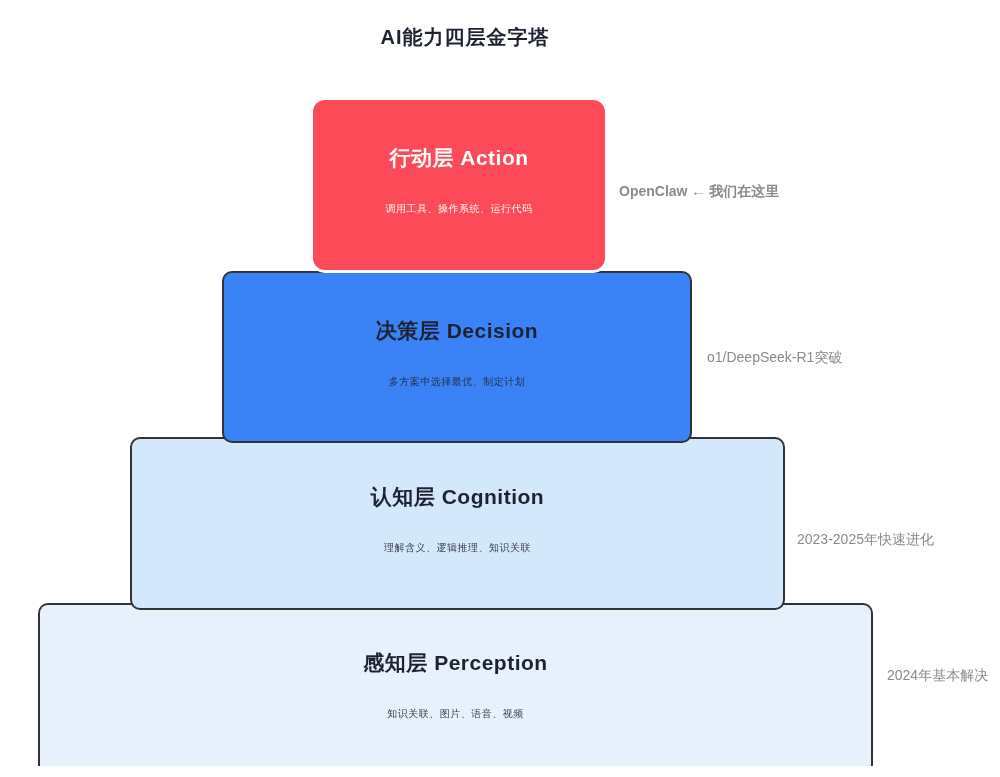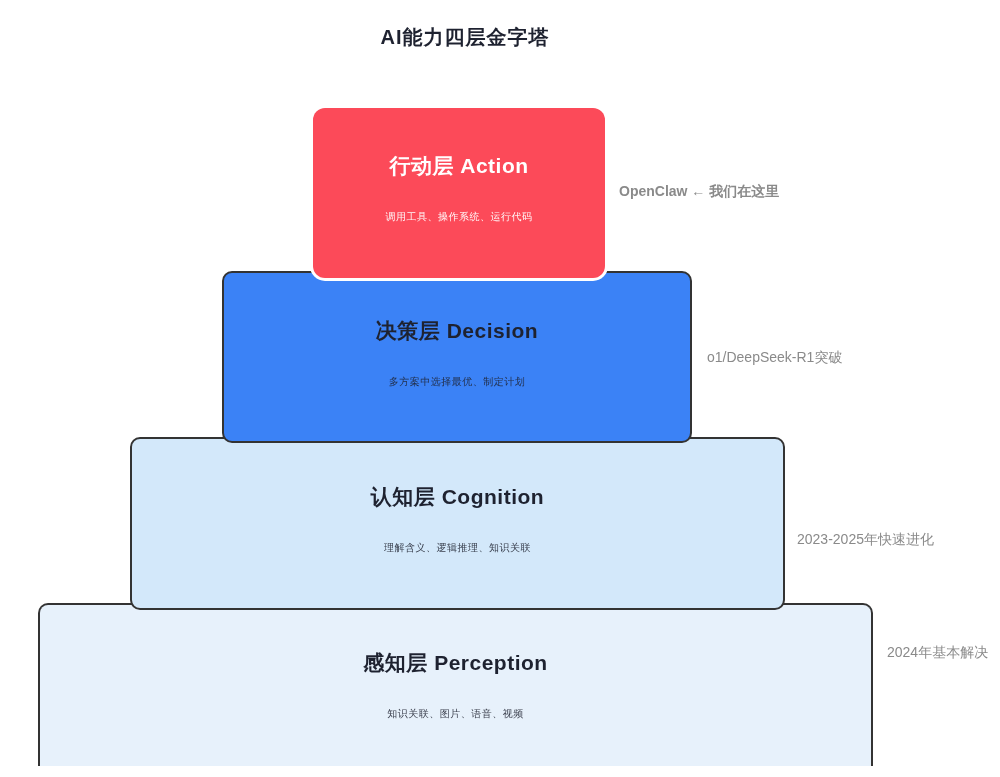--- a/index.html
+++ b/index.html
@@ -43,21 +43,21 @@
   .layer-desc {
     font-size: 10px;
     line-height: 22px;
     margin-top: 26px;
     opacity: 0.88;
     letter-spacing: 0.5px;
   }
   
   .layer-1 {
     left: 313px;
-    top: 108px;
+    top: 100px;
     width: 292px;
     height: 170px;
     border-radius: 12px;
     box-shadow: 0 0 0 3px #ffffff;
     z-index: 4;
     padding-top: 44px;
   }
   .layer-1 .layer-desc { opacity: 0.95; }
   .layer-2 {
     left: 222px;
@@ -95,21 +95,21 @@
     position: absolute;
     font-size: 14px;
     line-height: 20px;
     color: #8a8a8a;
     white-space: nowrap;
     z-index: 5;
   }
   .note-1 { left: 619px; top: 181px; font-weight: bold; }
   .note-2 { left: 707px; top: 347px; }
   .note-3 { left: 797px; top: 529px; }
-  .note-4 { left: 887px; top: 642px; }
+  .note-4 { left: 887px; top: 665px; }
 </style>
 </head>
 <body>
 
 <div id="stage">
 
   <div class="diagram-title">AI能力四层金字塔</div>
 
   <div class="layer layer-1" style="background-color: rgb(252, 74, 89); color: rgb(255, 255, 255);">
     <div class="layer-heading">行动层 Action</div>

